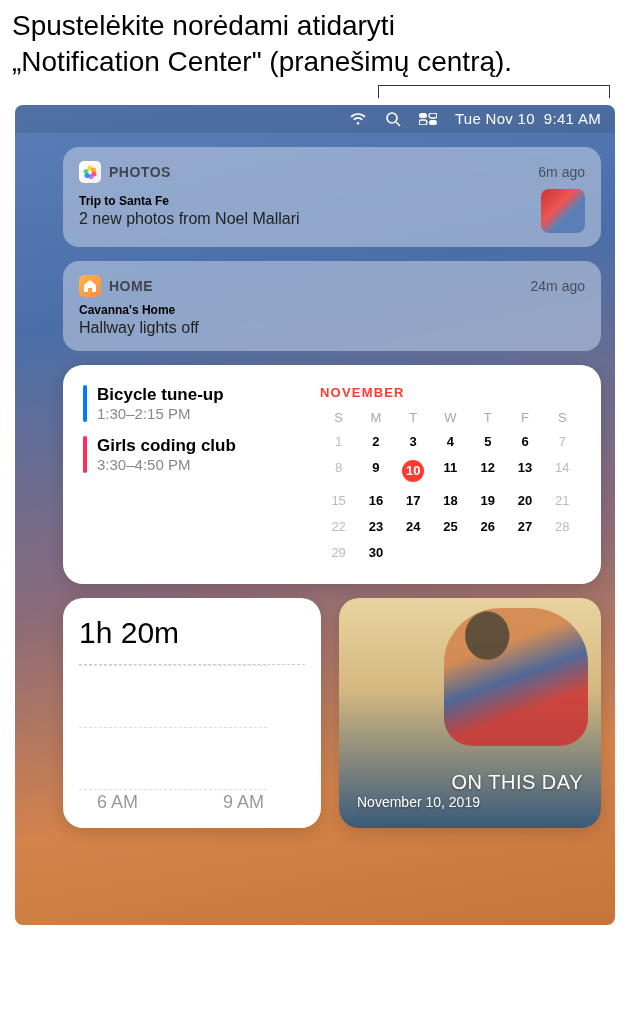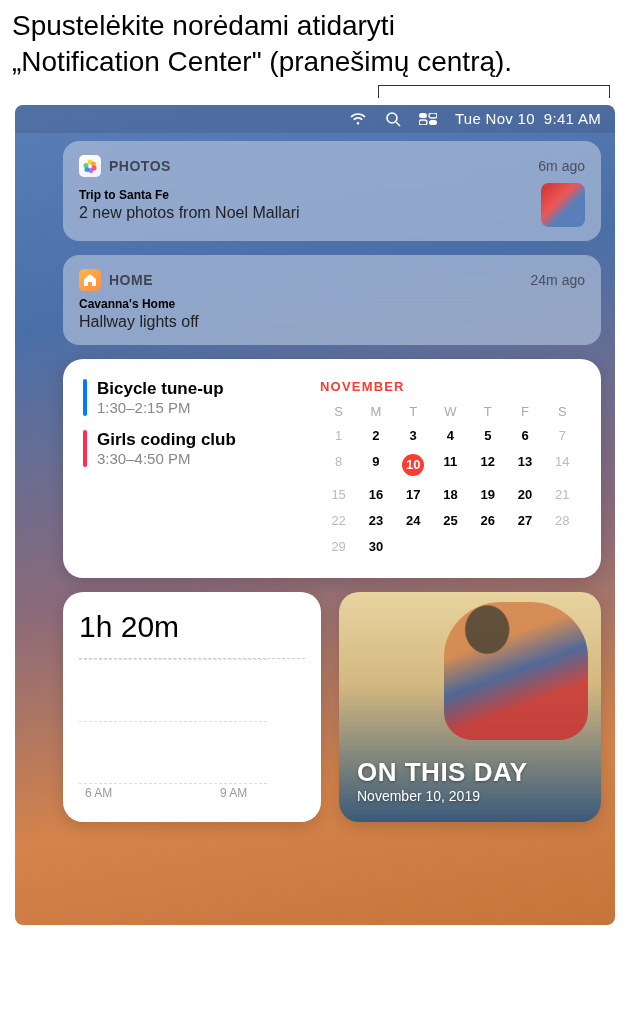--- a/index.html
+++ b/index.html
@@ -49,21 +49,21 @@
       padding: 0 14px;
       color: #fff;
       font-size: 15px;
       font-weight: 500;
       gap: 18px;
       background: rgba(60,80,120,0.3);
     }
     .menubar .icon { display: inline-flex; align-items: center; }
     .datetime { letter-spacing: 0.3px; }
     .nc-content {
-      padding: 8px 14px 0 48px;
+      padding: 14px 14px 0 48px;
       display: flex;
       flex-direction: column;
       gap: 14px;
     }
     .notif {
       background: rgba(180, 195, 220, 0.65);
       backdrop-filter: blur(20px);
       border-radius: 16px;
       padding: 14px 16px;
       color: #1a1a1a;
@@ -181,42 +181,42 @@
       display: flex; align-items: flex-end; gap: 12px; padding: 0 6px;
     }
     .st-bar {
       flex: 1; display: flex; flex-direction: column; justify-content: flex-end;
     }
     .st-seg { width: 100%; }
     .st-seg.blue { background: #2f86ff; }
     .st-seg.orange { background: #ff9f0a; }
     .st-seg.gray { background: #c7c7cc; }
     .st-xaxis {
-      position: absolute; left: 4px; right: 38px; bottom: 0; height: 18px;
-      display: flex; font-size: 12px; color: #999; padding: 0 2px;
+      position: absolute; left: 16px; right: 38px; bottom: 0; height: 18px;
+      display: flex; font-size: 18px; color: #999; padding: 0 2px;
     }
     .st-xlabel { flex: 1; }
     .onthisday {
       background: linear-gradient(180deg, #e8d4a0 0%, #d4b880 40%, #3a5a7a 100%);
       display: flex; flex-direction: column; justify-content: flex-end;
       padding: 18px; color: #fff;
       position: relative;
     }
     .onthisday::before {
       content: "";
       position: absolute;
       top: 10px; left: 40%; width: 55%; height: 60%;
       background: radial-gradient(ellipse at 30% 20%, #4a3a2a 15%, transparent 16%),
                   linear-gradient(160deg, #d4834a 30%, #3a5a9a 50%, #c33 70%);
       border-radius: 40% 40% 20% 20%;
       opacity: 0.85;
     }
     .otd-title {
-      font-size: 26px; font-weight: 700; letter-spacing: 0.5px;
-      text-shadow: 0 1px 3px rgba(0,0,0,0.4); z-index: 1;
+      font-size: 20px; font-weight: 400; letter-spacing: 0.5px;
+      text-shadow: 0 1px 3px rgba(0,0,0,0.4); z-index: 1; text-align: right;
     }
     .otd-date {
       font-size: 14px; font-weight: 500;
       text-shadow: 0 1px 3px rgba(0,0,0,0.4); z-index: 1;
     }
   </style>
 </head>
 <body>
 
 <div class="annotation">

